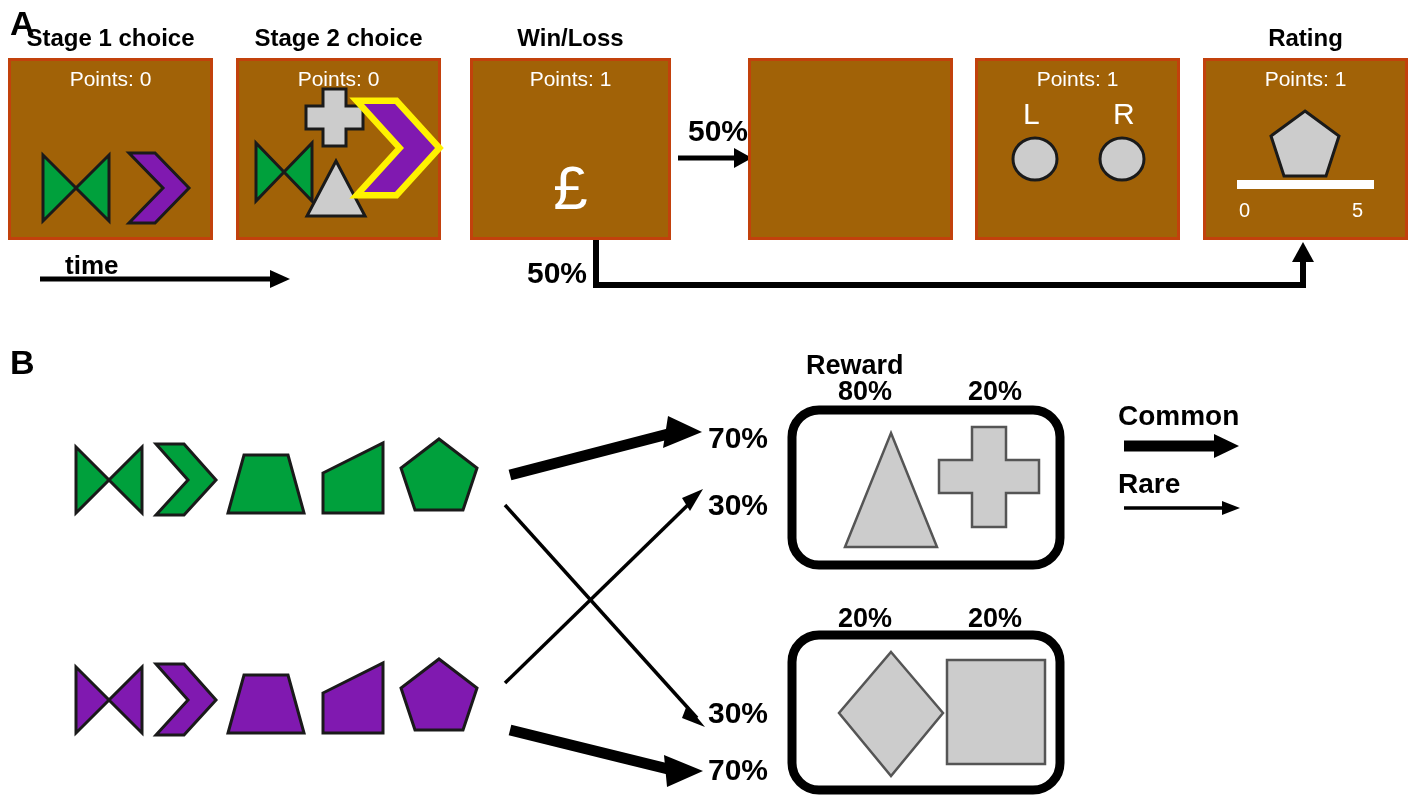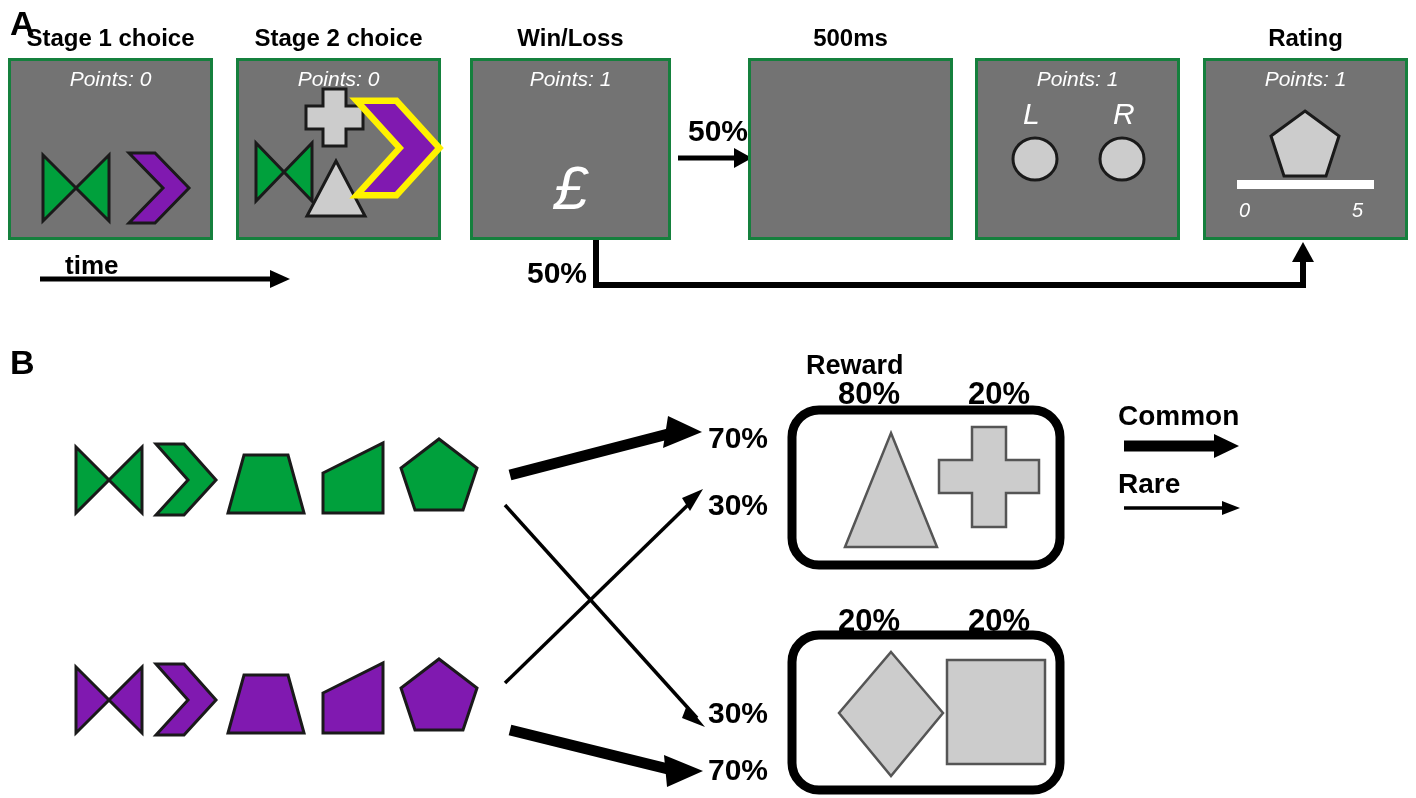--- a/index.html
+++ b/index.html
@@ -22,24 +22,23 @@
     position:absolute;
     font-weight:bold;
     font-size:24px;
     color:#000;
     text-align:center;
     line-height:1;
     white-space:nowrap;
   }
   .screen{
     position:absolute;
-    background:#737373;
-    border:3px solid #15803d;
+    background:#a16207;
+    border:3px solid #c2410c;
     box-sizing:border-box;
-    font-style:italic;
   }
   .points{
     position:absolute;
     top:6px;left:0;right:0;
     text-align:center;
     color:#ffffff;
     font-size:21px;
     line-height:1.1;
     white-space:nowrap;
   }
@@ -96,21 +95,21 @@
   .rewardlabel{
     position:absolute;
     font-weight:bold;
     font-size:27px;
     color:#000;
     line-height:1;
   }
   .boxpct{
     position:absolute;
     font-weight:bold;
-    font-size:31px;
+    font-size:27px;
     color:#000;
     line-height:1;
   }
   svg{overflow:visible;}
 </style>
 </head>
 <body>
 
 <div id="fig">
 
@@ -162,21 +161,20 @@
     <div class="points">Points: 1</div>
     <div class="pound">£</div>
   </div>
 
   <div class="pct-label" style="left:688px;top:116px;">50%</div>
   <svg style="position:absolute;left:676px;top:145px;" width="78" height="26">
     <line x1="2" y1="13" x2="58" y2="13" stroke="#000" stroke-width="5"></line>
     <polygon points="58,3 76,13 58,23" fill="#000"></polygon>
   </svg>
 
-  <div class="stage-title" style="left:748px;top:26px;width:205px;">500ms</div>
   <div class="screen" style="left:748px;top:58px;width:205px;height:182px;"></div>
 
   <div class="screen" style="left:975px;top:58px;width:205px;height:182px;">
     <div class="points">Points: 1</div>
     <div class="lr-label" style="left:45px;top:38px;">L</div>
     <div class="lr-label" style="left:135px;top:38px;">R</div>
     <svg style="position:absolute;left:0;top:0;" width="199" height="176" viewBox="0 0 199 176">
       <ellipse cx="57" cy="98" rx="22" ry="21" fill="#CCCCCC" stroke="#1A1A1A" stroke-width="3"></ellipse>
       <ellipse cx="144" cy="98" rx="22" ry="21" fill="#CCCCCC" stroke="#1A1A1A" stroke-width="3"></ellipse>
     </svg>

